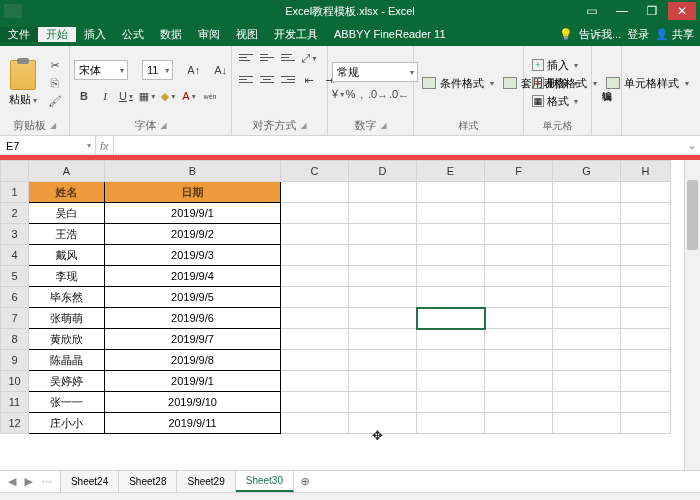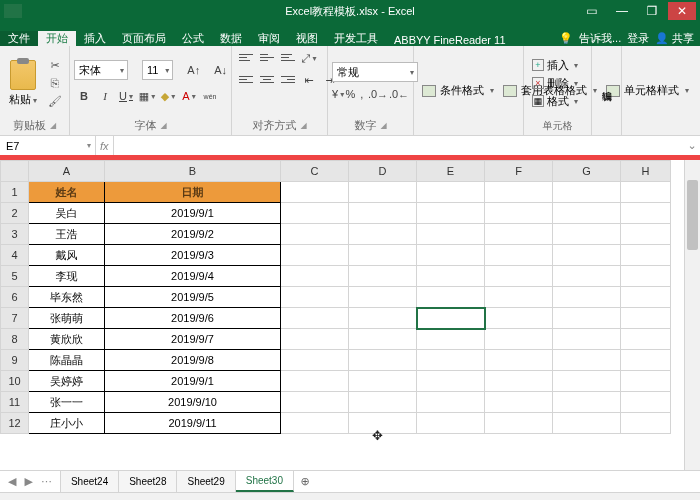--- a/index.html
+++ b/index.html
@@ -3,21 +3,21 @@
 <meta charset="utf-8">
 <style>
 *{margin:0;padding:0;box-sizing:border-box;font-family:"Microsoft YaHei",SimSun,sans-serif;font-size:11px;user-select:none}
 body{background:#fff;width:700px;height:500px;overflow:hidden;position:relative}
 .titlebar{background:#0b6938;height:22px;display:flex;align-items:center;color:#fff;padding:0 4px}
 .titlebar .spacer{flex:1}
 .titlebar .title{position:absolute;left:0;right:0;text-align:center;font-size:11px;pointer-events:none}
 .winbtns{display:flex;gap:2px;z-index:2}
 .winbtn{width:28px;height:18px;display:flex;align-items:center;justify-content:center;color:#fff;font-size:12px}
 .winbtn.close{background:#c44}
-.menubar{background:#0b6938;height:24px;display:flex;align-items:flex-end;color:#fff}
+.menubar{background:#0b6938;height:24px;display:flex;align-items:center;color:#fff}
 .tab{padding:0 8px;display:flex;align-items:center;font-size:11px;cursor:pointer}
 .tab.file{background:#0a5c31}
 .tab.active{background:#f1f1f1;color:#1a7c45}
 .menuright{margin-left:auto;display:flex;align-items:center;gap:6px;padding-right:6px}
 .lamp{color:#fbe27a}
 .ribbon{background:#f1f1f1;height:90px;display:flex;border-bottom:1px solid #d4d4d4}
 .group{border-right:1px solid #d4d4d4;display:flex;flex-direction:column;padding:2px 4px}
 .group .body{flex:1;display:flex;gap:4px}
 .group .label{height:15px;text-align:center;font-size:10px;color:#666;display:flex;align-items:center;justify-content:center;gap:4px}
 .diag{font-size:8px;color:#999}
@@ -83,21 +83,20 @@
     <div class="winbtn">—</div>
     <div class="winbtn">❐</div>
     <div class="winbtn close">✕</div>
   </div>
 </div>
 
 <div class="menubar">
   <div class="tab file">文件</div>
   <div class="tab active">开始</div>
   <div class="tab">插入</div>
-  <div class="tab">页面布局</div>
   <div class="tab">公式</div>
   <div class="tab">数据</div>
   <div class="tab">审阅</div>
   <div class="tab">视图</div>
   <div class="tab">开发工具</div>
   <div class="tab">ABBYY FineReader 11</div>
   <div class="menuright">
     <span class="lamp">💡</span>
     <span>告诉我...</span>
     <span>登录</span>
@@ -225,20 +224,21 @@
         <div class="styleitem caret">
             <span class="sico"></span>
             <span>套用表格格式</span>
           </div>
         <div class="styleitem caret">
             <span class="sico"></span>
             <span>单元格样式</span>
           </div>
       </div>
     </div>
+    <div class="label">样式</div>
   </div>
 
   <div class="group" style="width:68px">
     <div class="body">
       <div class="celllist">
         <div class="cellitem caret">
             <span class="cico" style="color:#2a8">+</span>
             <span>插入</span>
           </div>
         <div class="cellitem caret">

